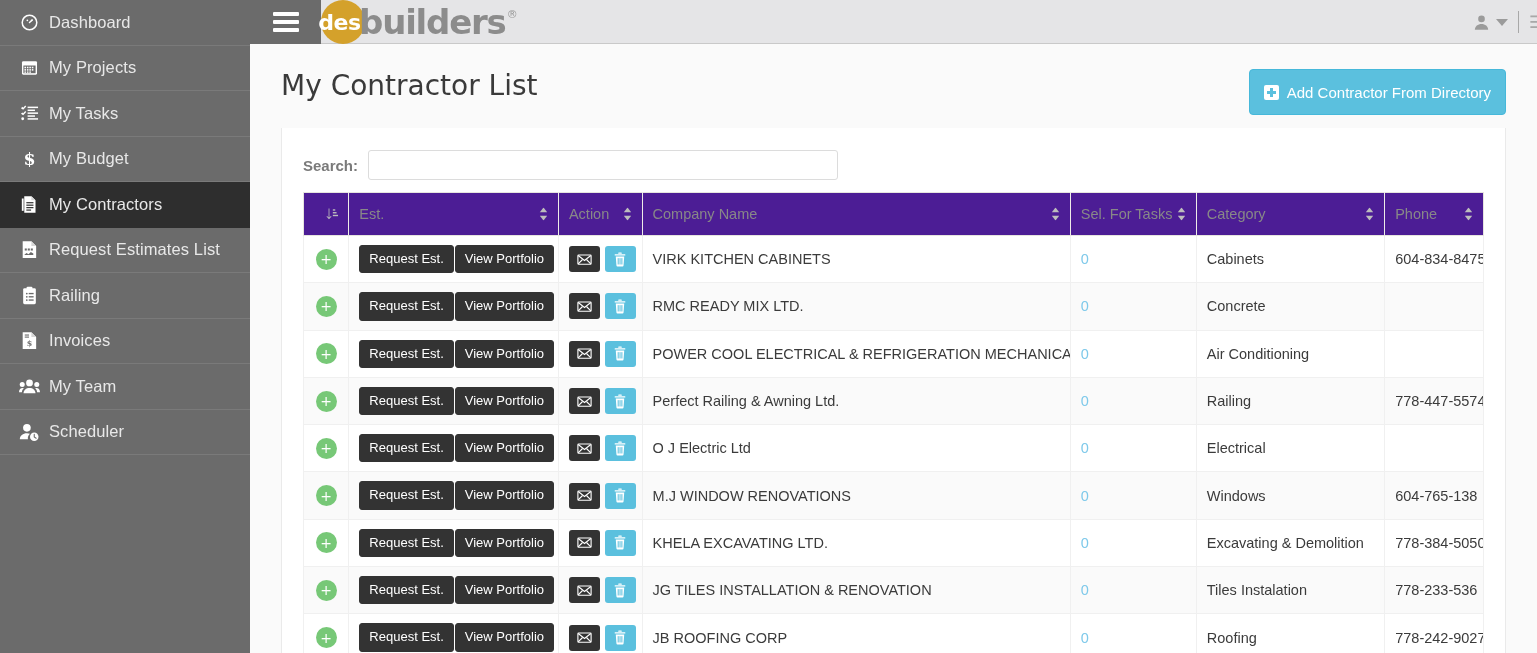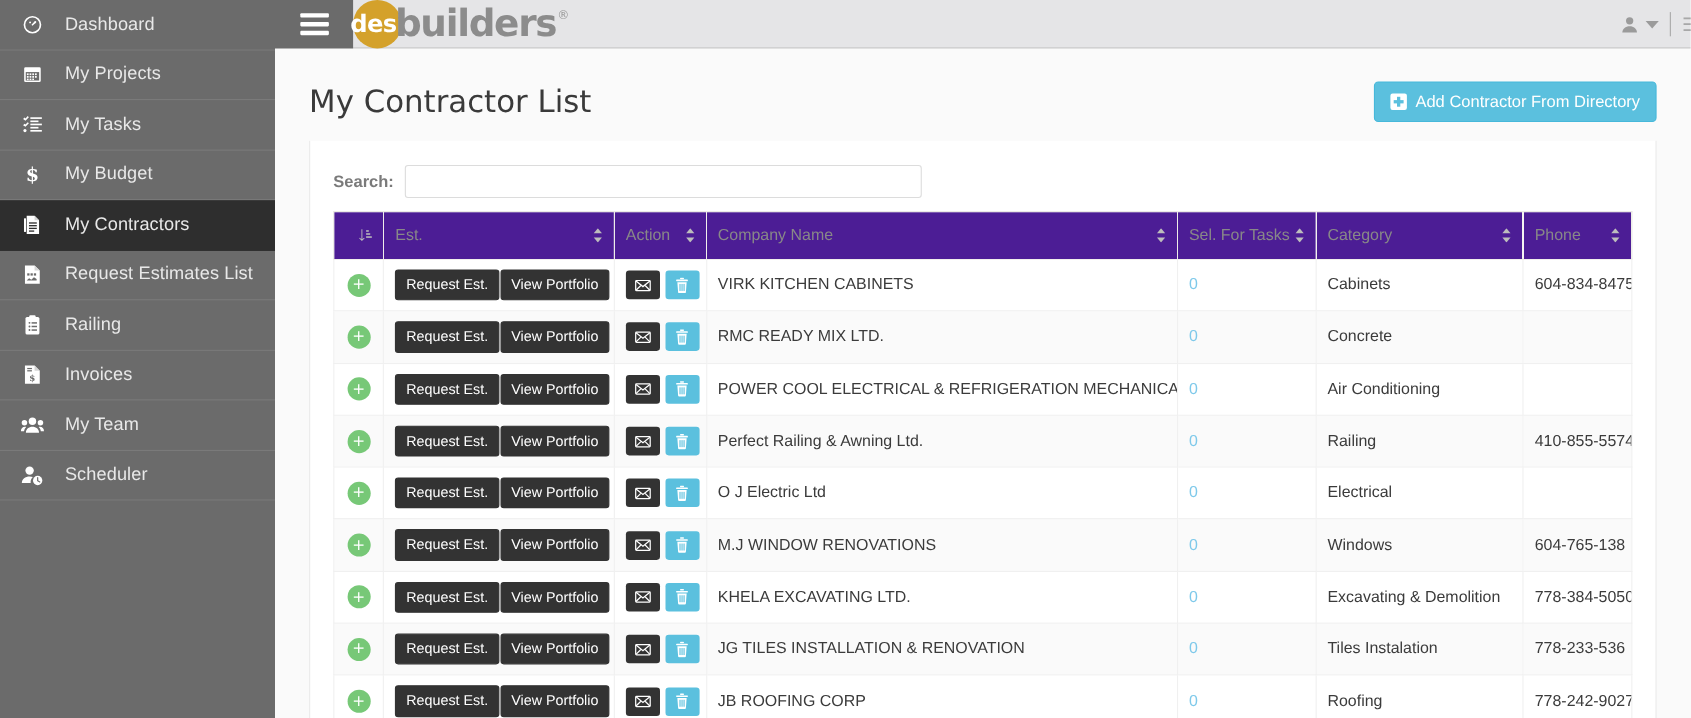--- a/index.html
+++ b/index.html
@@ -28,21 +28,21 @@
     cursor: pointer;
     letter-spacing: .1px;
   }
   .nav-item.active { background: #2e2e2e; border-bottom-color: #2e2e2e; }
   .nav-ico {
     width: 36px; flex: 0 0 36px;
     display: flex; align-items: center; justify-content: center;
     color: #ffffff;
   }
   .nav-ico svg { display:block; }
-  .nav-label { margin-left: 12px; }
+  .nav-label { margin-left: 2px; }
 
   
   .topbar {
     position: absolute; left: 250px; top: 0;
     width: 1287px; height: 44px;
     background: #e5e5e7;
     border-bottom: 1px solid #c9c9c9;
     display: flex; align-items: center;
     z-index: 4;
   }
@@ -103,21 +103,21 @@
 
   
   .main {
     position: absolute; left: 250px; top: 45px;
     width: 1287px; height: 608px;
     background: #fafafa;
     overflow: hidden;
   }
   .page-head {
     height: 70px; margin: 0 31px;
-    display: flex; align-items: center; justify-content: space-between;
+    display: flex; justify-content: space-between;
     padding-top: 24px;
   }
   .page-title {
     font-size: 28px; color: #3a3a3a; font-weight: normal;
     font-family: "DejaVu Sans", sans-serif;
   }
   .btn-add {
     background: #5bc0de; border: 1px solid #46b8da;
     color: #fff; font-size: 15px;
     padding: 9px 14px; border-radius: 4px;
@@ -610,21 +610,21 @@
                     <g fill="#5bc0de">
                       <rect x="6.6" y="9" width="1.5" height="9.3"></rect>
                       <rect x="9.3" y="9" width="1.5" height="9.3"></rect>
                       <rect x="12" y="9" width="1.5" height="9.3"></rect>
                     </g>
                   </svg>
                 </span></td>
               <td>Perfect Railing &amp; Awning Ltd.</td>
               <td><a class="lnk">0</a></td>
               <td>Railing</td>
-              <td class="cell-center">410-855-5574</td>
+              <td class="cell-center">778-447-5574</td>
             </tr>
             <tr>
               <td class="cell-center"><span class="addbtn">+</span></td>
               <td><span class="btn-dark">Request Est.</span><span class="btn-dark">View Portfolio</span></td>
               <td><span class="icon-btn dark">
                   <svg width="15" height="15" viewBox="0 0 20 20" fill="none" stroke="currentColor" stroke-width="1.5">
                     <rect x="1.2" y="4" width="17.6" height="12.4" rx="1"></rect>
                     <path d="M1.6 4.6 10 11.4 18.4 4.6"></path>
                     <path d="M1.6 15.8 7.4 10"></path>
                     <path d="M18.4 15.8 12.6 10"></path>

